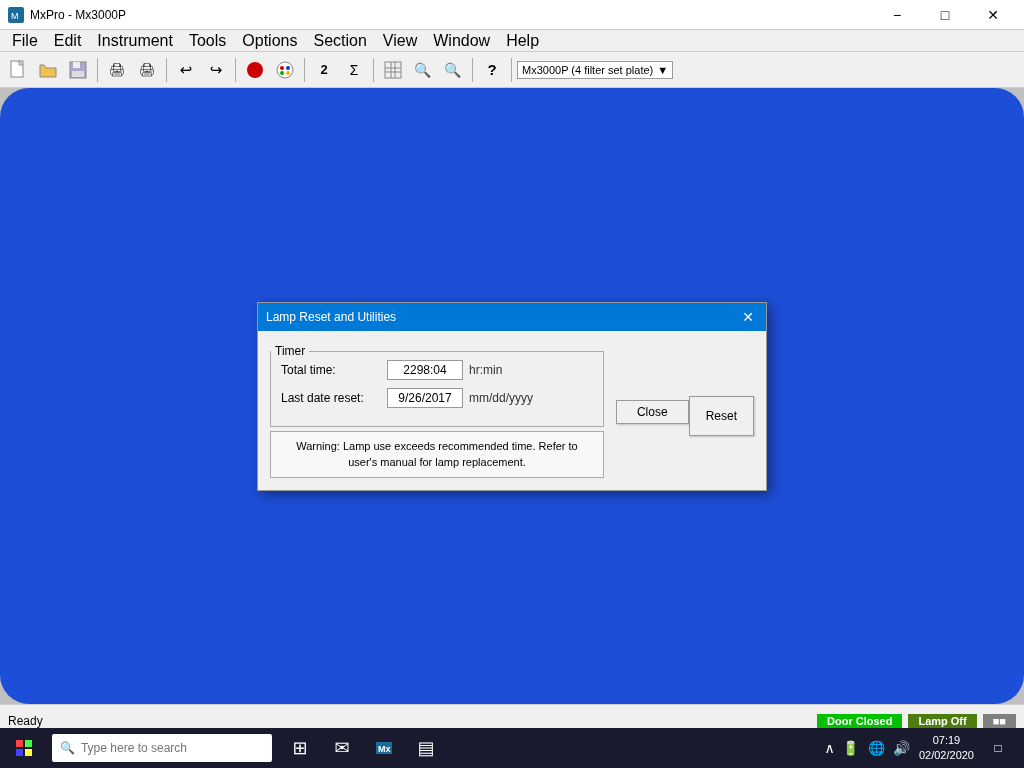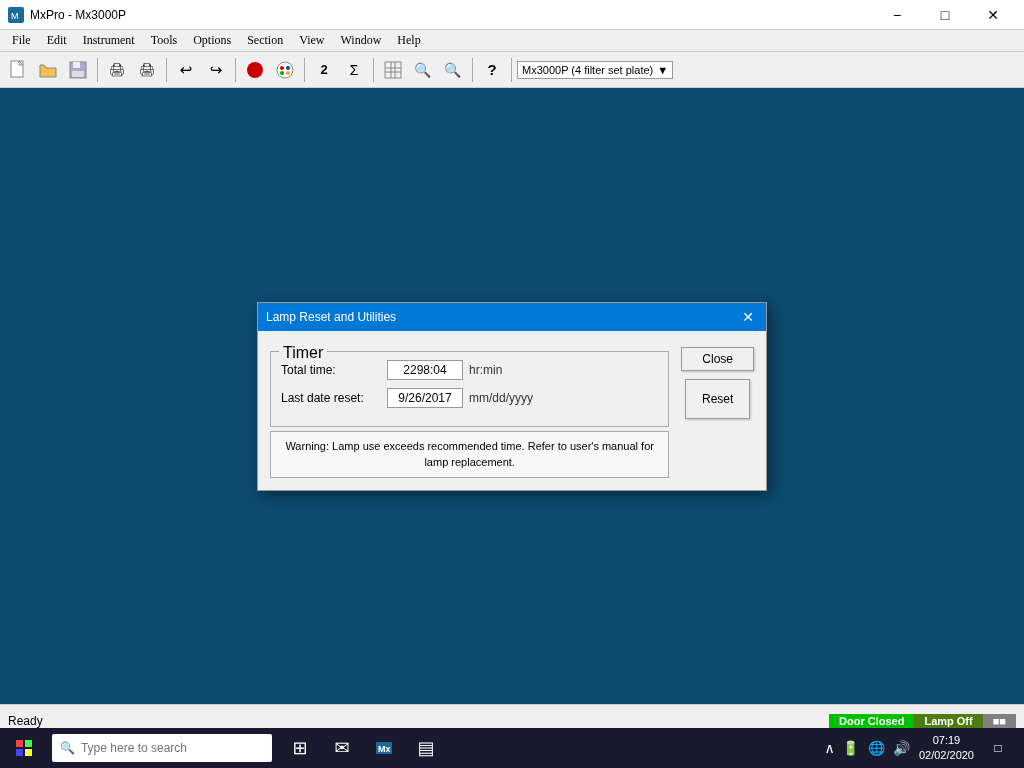--- a/index.html
+++ b/index.html
@@ -29,22 +29,21 @@
       background: #f0f0f0;
       display: flex;
       align-items: center;
       padding: 0 4px;
       height: 22px;
       border-bottom: 1px solid #ccc;
     }
     .menu-item {
       padding: 2px 8px;
       cursor: pointer;
-      font-size: 12px;
-      font-family: Liberation Serif, serif;
+      font-size: 16px;
     }
 
     
     .toolbar {
       background: #f0f0f0;
       display: flex;
       align-items: center;
       padding: 3px 4px;
       height: 36px;
       border-bottom: 1px solid #ccc;
@@ -57,23 +56,24 @@
     }
     .toolbar-sep { width: 1px; height: 24px; background: #aaa; margin: 0 3px; }
     .toolbar-dropdown {
       display: flex; align-items: center; border: 1px solid #999; background: #fff;
       padding: 2px 4px; gap: 4px; font-size: 11px; cursor: pointer;
     }
 
     
     .main-content {
       flex: 1;
-      background: #0c4a6e;
+      background: #1d4ed8;
       position: relative;
       overflow: hidden;
+      border-radius: 29px;
     }
 
     
     .dialog-overlay {
       position: absolute;
       top: 0; left: 0; right: 0; bottom: 0;
       display: flex; align-items: center; justify-content: center;
     }
     .dialog {
       background: #f0f0f0;
@@ -95,36 +95,36 @@
     .dialog-close-btn {
       width: 20px; height: 20px; background: transparent; border: none;
       color: #fff; cursor: pointer; font-size: 14px; display: flex; align-items: center; justify-content: center;
     }
     .dialog-body {
       padding: 12px;
       display: flex;
       gap: 12px;
     }
     .dialog-left { flex: 1; }
-    .dialog-right { display: flex; flex-direction: column; align-items: center; padding-top: 4px; }
+    .dialog-right { display: flex; align-items: center; padding-top: 4px; }
 
     
     .group-box {
       border: 1px solid #aaa;
       padding: 8px 10px 10px 10px;
       position: relative;
       margin-top: 8px;
     }
     .group-box-legend {
       position: absolute;
       top: -8px;
-      left: 8px;
+      left: 0;
       background: #f0f0f0;
       padding: 0 4px;
-      font-size: 16px;
+      font-size: 12px;
     }
     .form-row {
       display: flex;
       align-items: center;
       margin-bottom: 8px;
       gap: 6px;
     }
     .form-label { font-size: 12px; min-width: 100px; }
     .form-input {
       border: 1px solid #999; background: #fff;
@@ -164,21 +164,21 @@
       background: #f0f0f0;
       display: flex;
       align-items: flex-end;
       justify-content: space-between;
       height: 24px;
       border-top: 1px solid #ccc;
       padding: 0 8px;
       font-size: 12px;
     }
     .status-right {
-      display: flex; align-items: center;
+      display: flex; gap: 6px; align-items: center;
     }
     .status-badge {
       padding: 1px 10px;
       font-size: 11px;
       font-weight: bold;
       color: #fff;
     }
     .badge-green { background: #00c000; }
     .badge-red { background: #4d7c0f; }
     .badge-gray { background: #808080; display: flex; gap: 2px; align-items: center; }

